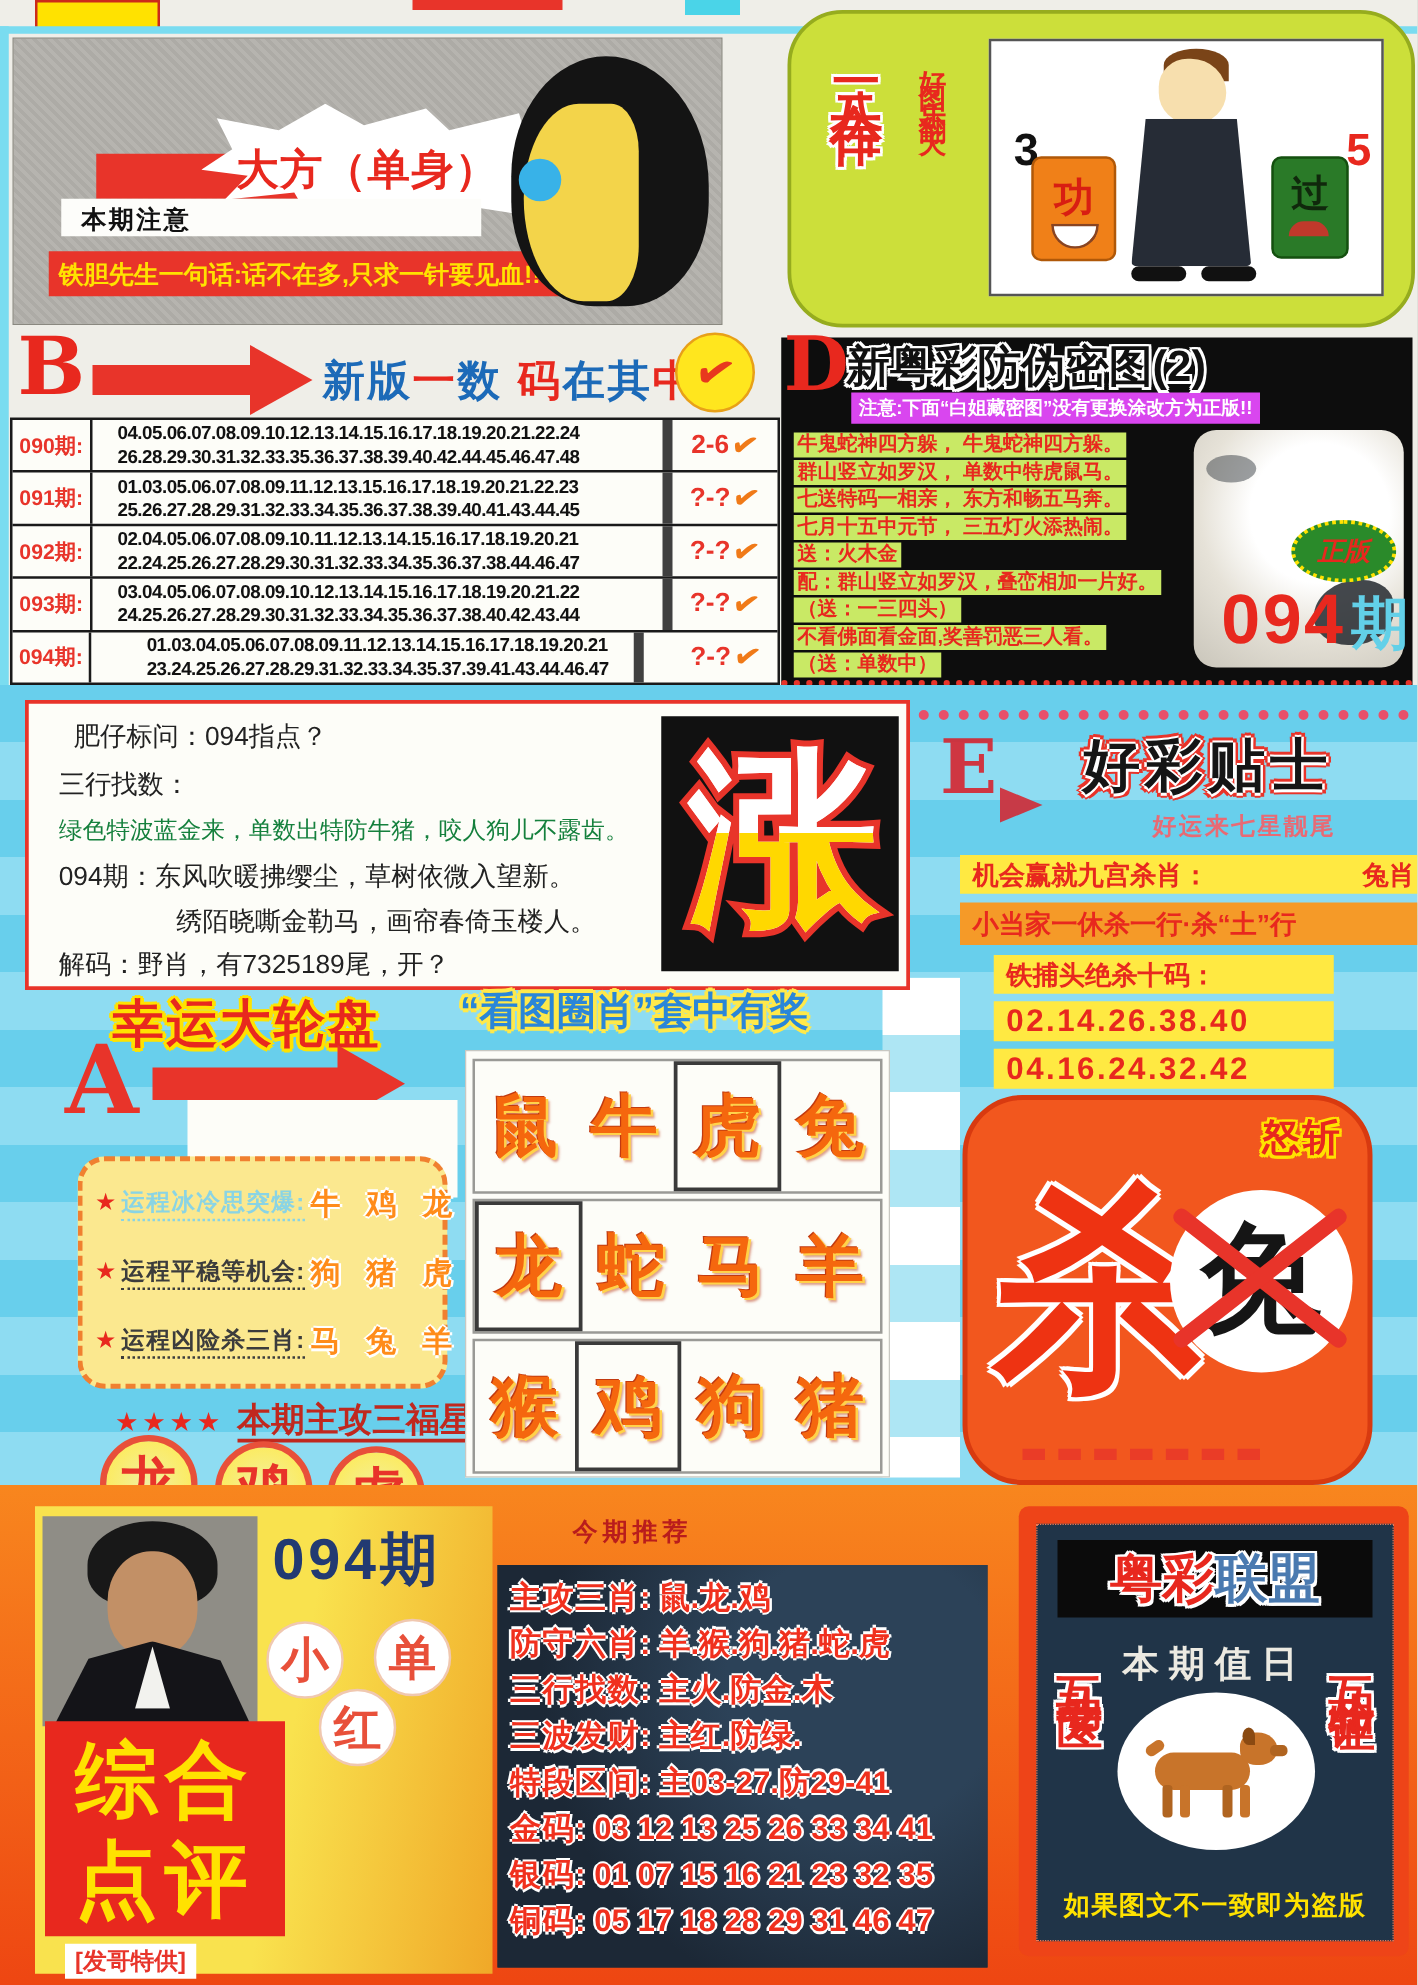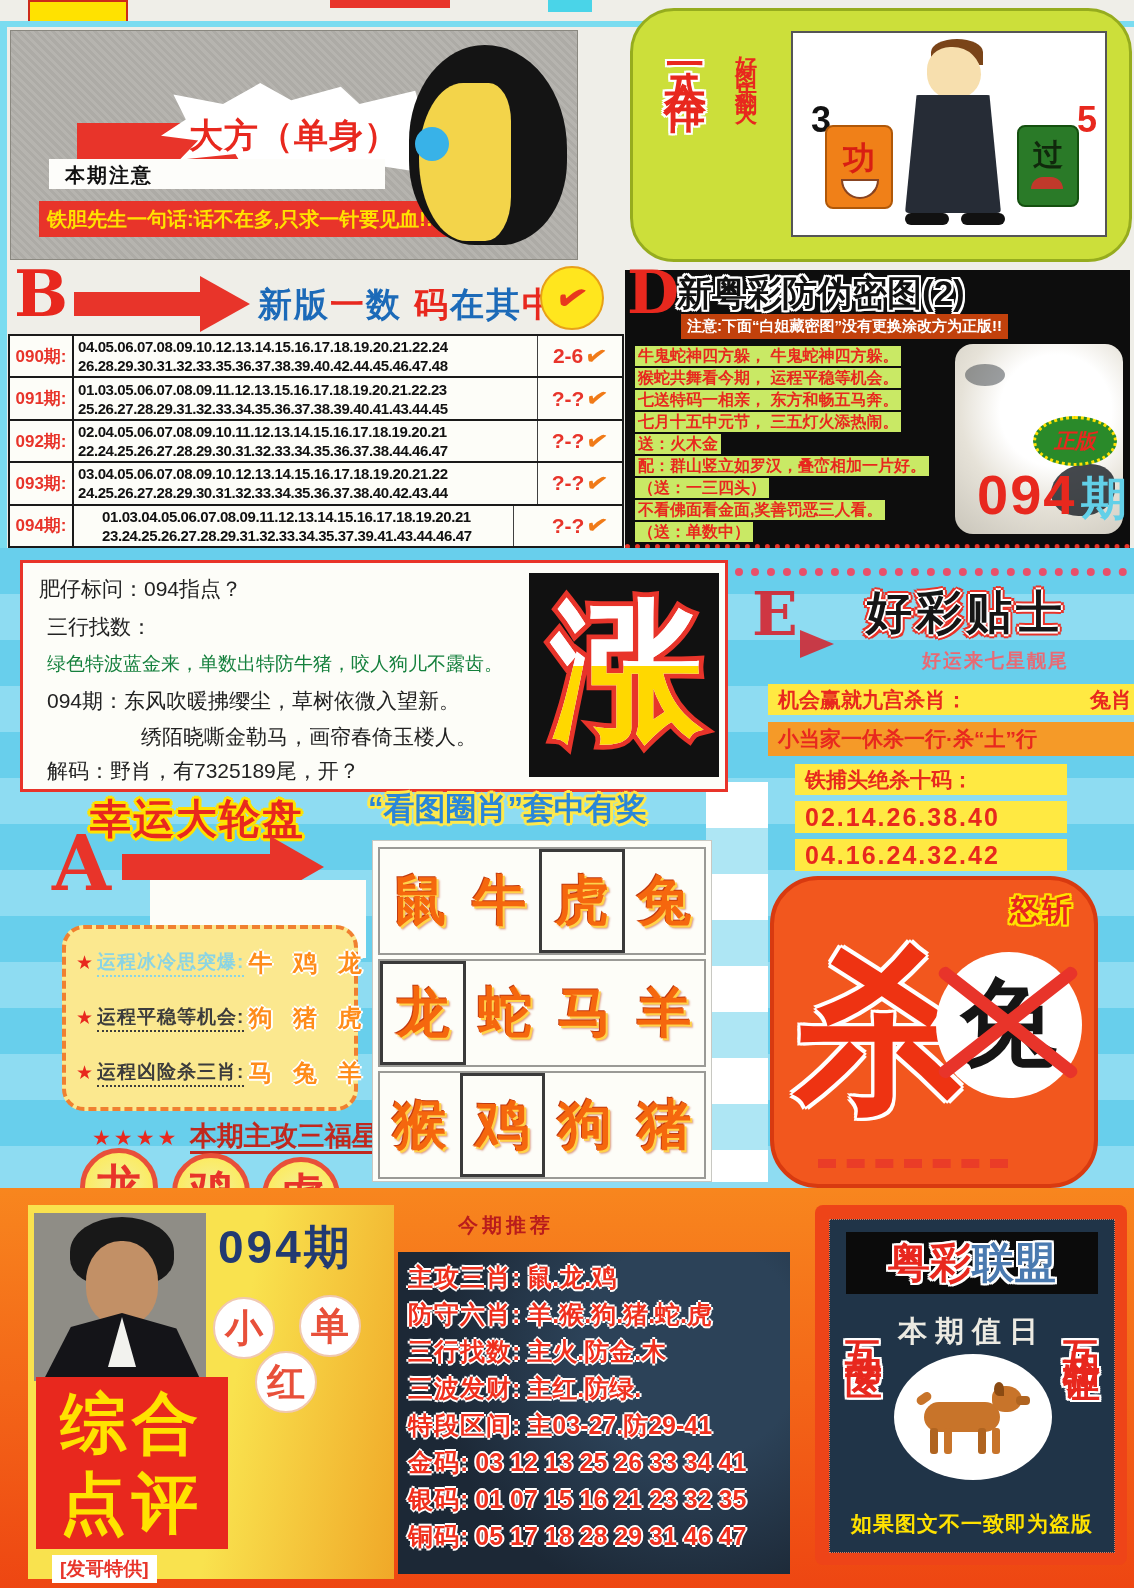--- a/index.html
+++ b/index.html
@@ -17,23 +17,23 @@
   .title-redwhite{color:#151515;
     text-shadow:-2px 0 #fff,2px 0 #fff,0 -2px #fff,0 2px #fff,
       -4px 0 #e8342a,4px 0 #e8342a,0 -4px #e8342a,0 4px #e8342a,
       -3px -3px #e8342a,3px 3px #e8342a,-3px 3px #e8342a,3px -3px #e8342a;}
   
   .btable{border:2px solid #1a1a1a;background:#fdfdf8;display:flex;flex-direction:column;}
   .brow{display:flex;flex:1;border-bottom:2px solid #1a1a1a;align-items:stretch;}
   .brow:last-child{border-bottom:none;gap:24px;}
   .bperiod{width:62px;display:flex;align-items:center;justify-content:center;
            color:#e8342a;font-weight:bold;font-size:17px;border-right:2px solid #1a1a1a;}
-  .bnums{flex:1;padding:1px 4px;display:flex;flex-direction:column;justify-content:center;
+  .bnums{flex:1;padding:1px 20px;display:flex;flex-direction:column;justify-content:center;
          font-size:15px;font-weight:bold;color:#111;letter-spacing:-0.4px;line-height:19px;
-         border-right:1px solid #404040;white-space:nowrap;}
+         border-right:8px solid #404040;white-space:nowrap;}
   .bresult{width:84px;display:flex;align-items:center;justify-content:center;gap:2px;
            color:#e8342a;font-weight:900;font-size:21px;}
   .bcheck{color:#f07a18;font-size:26px;transform:rotate(12deg);}
   
   .vline{display:table;background:#c9e965;color:#e8281e;font-weight:bold;font-size:16px;
          line-height:20px;margin:2px 0;padding:0 3px;white-space:nowrap;}
   
   .ebar{display:flex;align-items:center;color:#e8281e;font-weight:900;font-size:21px;padding:0 10px;white-space:nowrap;}
   
   .fline{display:flex;align-items:center;height:55px;white-space:nowrap;}
@@ -169,24 +169,24 @@
       <div class="bresult">
           <span>?-?</span>
           <span class="bcheck">✔</span>
         </div>
     </div>
   </div>
 
   <div class="abs" style="left:625px;top:270px;width:505px;height:274px;background:#0d0d0d;border-bottom:5px dotted #e8342a;">
     <div class="abs serif xb" style="left:2px;top:-8px;font-size:60px;color:#e8281e;line-height:1;z-index:3;">D</div>
     <div class="abs xb ow" style="left:52px;top:0px;font-size:35px;color:#111;white-space:nowrap;z-index:2;">新粤彩防伪密图(2)</div>
-    <div class="abs b" style="left:56px;top:44px;background:#c2410c;color:#fff;font-size:15px;padding:3px 6px;white-space:nowrap;">注意:下面“白姐藏密图”没有更换涂改方为正版!!</div>
+    <div class="abs b" style="left:56px;top:44px;background:#d946ef;color:#fff;font-size:15px;padding:3px 6px;white-space:nowrap;">注意:下面“白姐藏密图”没有更换涂改方为正版!!</div>
     <div class="abs" style="left:10px;top:74px;width:320px;">
       <div class="vline">牛鬼蛇神四方躲， 牛鬼蛇神四方躲。</div>
-      <div class="vline">猴蛇共舞看今期， 运程平稳等机会。</div>
+      <div class="vline">群山竖立如罗汉， 单数中特虎鼠马。</div>
       <div class="vline">七送特码一相亲， 东方和畅五马奔。</div>
       <div class="vline">七月十五中元节， 三五灯火添热闹。</div>
       <div class="vline">送：火木金</div>
       <div class="vline">配：群山竖立如罗汉，叠峦相加一片好。</div>
       <div class="vline">（送：一三四头）</div>
       <div class="vline">不看佛面看金面,奖善罚恶三人看。</div>
       <div class="vline">（送：单数中）</div>
     </div>
     <div class="abs" style="left:330px;top:74px;width:168px;height:190px;border-radius:18px;
          background:radial-gradient(circle at 60% 35%,#fff 0 35%,#e6e2d8 60%,#c9c5ba);">
@@ -201,21 +201,21 @@
       <span style="font-size:46px;color:#62d0e8;">期</span>
     </div>
   </div>
 
   <div class="abs" style="left:0;top:548px;width:1134px;height:640px;
        background:repeating-linear-gradient(180deg,#68cfec 0 46px,#8edcf2 46px 92px);"></div>
   <div class="abs" style="left:706px;top:782px;width:62px;height:400px;
        background:repeating-linear-gradient(180deg,#ffffff 0 46px,#aee6f4 46px 92px);"></div>
 
   <div class="abs" style="left:20px;top:560px;width:702px;height:226px;background:#fdfdf8;border:3px solid #e8342a;">
-    <div class="abs" style="left:16px;top:12px;font-size:21px;color:#222;">肥仔标问：094指点？</div>
+    <div class="abs" style="left:36px;top:12px;font-size:21px;color:#222;">肥仔标问：094指点？</div>
     <div class="abs" style="left:24px;top:50px;font-size:21px;color:#222;">三行找数：</div>
     <div class="abs" style="left:24px;top:88px;font-size:19px;color:#15803d;white-space:nowrap;">绿色特波蓝金来，单数出特防牛猪，咬人狗儿不露齿。</div>
     <div class="abs" style="left:24px;top:124px;font-size:21px;color:#222;">094期：东风吹暖拂缨尘，草树依微入望新。</div>
     <div class="abs" style="left:118px;top:160px;font-size:21px;color:#222;">绣陌晓嘶金勒马，画帘春倚玉楼人。</div>
     <div class="abs" style="left:24px;top:194px;font-size:21px;color:#222;">解码：野肖，有7325189尾，开？</div>
 
     <div class="abs" style="left:506px;top:10px;width:190px;height:204px;background:#111;">
       <span class="abs zhangfont" style="left:22px;top:22px;color:#e8342a;-webkit-text-stroke:10px #e8342a;">涨</span>
       <span class="abs zhangfont" style="left:22px;top:22px;color:#fff;">涨</span>
       <span class="abs zhangfont" style="left:22px;top:22px;background:linear-gradient(180deg,#fff 0 47%,#ffd800 47%);-webkit-background-clip:text;background-clip:text;color:transparent;">涨</span>

